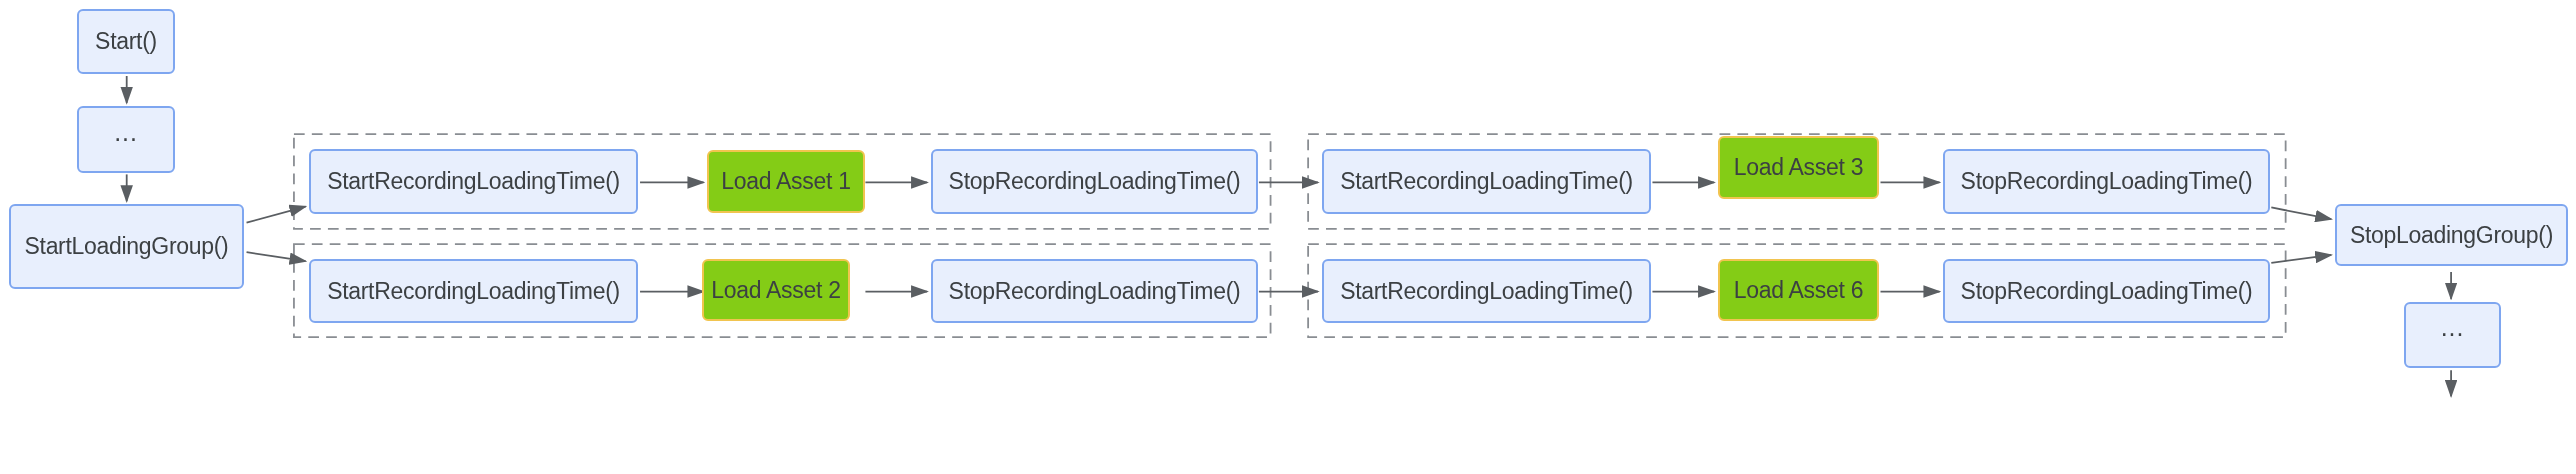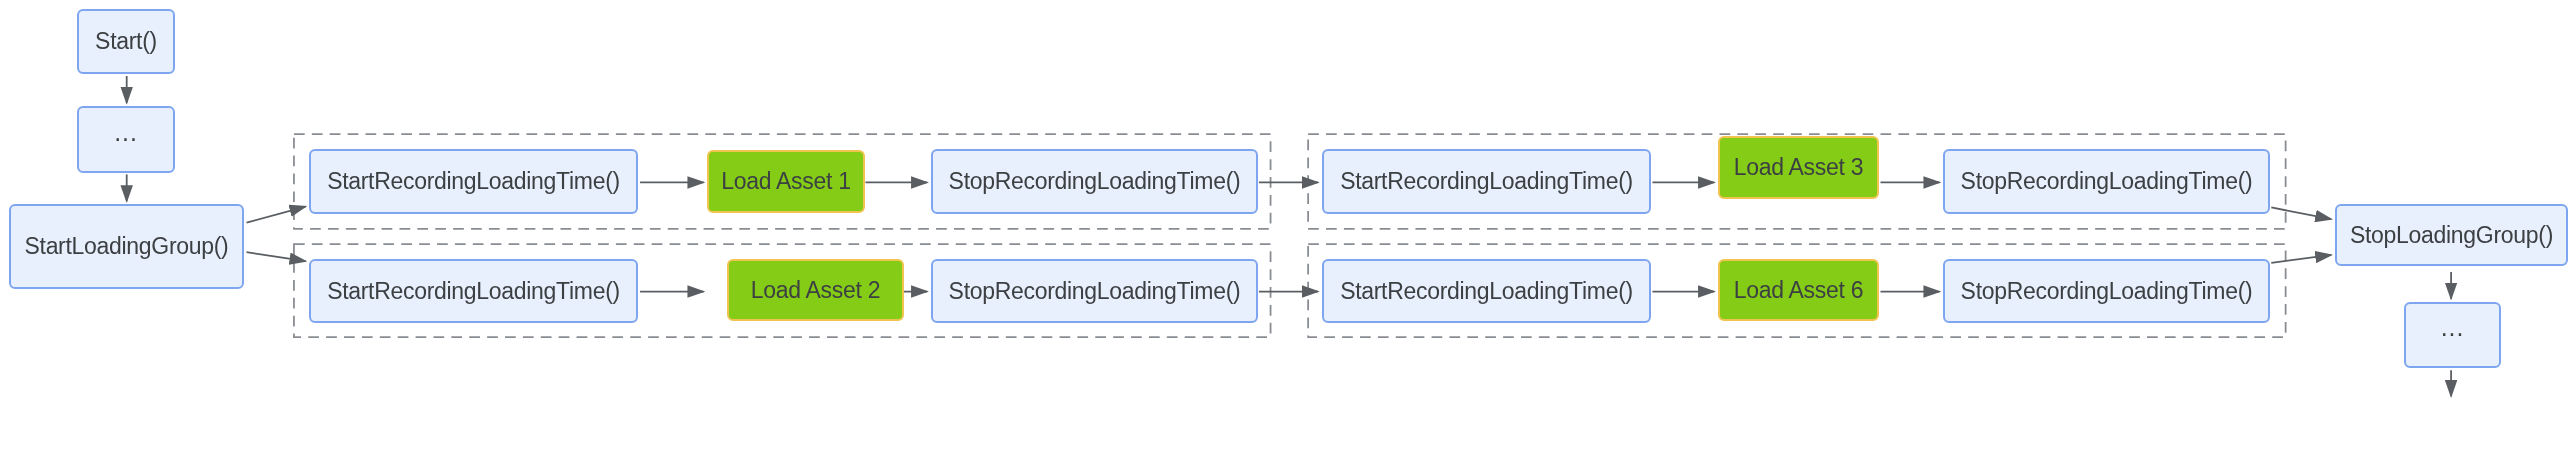--- a/index.html
+++ b/index.html
@@ -87,21 +87,21 @@
 
   <div class="node blue" style="left:77px;top:9px;width:98px;height:65px">Start()</div>
   <div class="node blue ellipsis" style="left:77px;top:106px;width:98px;height:67px">...</div>
   <div class="node blue" style="left:9px;top:204px;width:235px;height:85px">StartLoadingGroup()</div>
 
   <div class="node blue" style="left:309px;top:149px;width:329px;height:65px">StartRecordingLoadingTime()</div>
   <div class="node yellow" style="left:707px;top:150px;width:158px;height:63px">Load Asset 1</div>
   <div class="node blue" style="left:931px;top:149px;width:327px;height:65px">StopRecordingLoadingTime()</div>
 
   <div class="node blue" style="left:309px;top:259px;width:329px;height:64px">StartRecordingLoadingTime()</div>
-  <div class="node yellow" style="left:727px;top:259px;width:177px;height:62px">Load Asset 2</div>
+  <div class="node yellow" style="left:702px;top:259px;width:148px;height:62px">Load Asset 2</div>
   <div class="node blue" style="left:931px;top:259px;width:327px;height:64px">StopRecordingLoadingTime()</div>
 
   <div class="node blue" style="left:1322px;top:149px;width:329px;height:65px">StartRecordingLoadingTime()</div>
   <div class="node yellow" style="left:1718px;top:136px;width:161px;height:63px">Load Asset 3</div>
   <div class="node blue" style="left:1943px;top:149px;width:327px;height:65px">StopRecordingLoadingTime()</div>
 
   <div class="node blue" style="left:1322px;top:259px;width:329px;height:64px">StartRecordingLoadingTime()</div>
   <div class="node yellow" style="left:1718px;top:259px;width:161px;height:62px">Load Asset 6</div>
   <div class="node blue" style="left:1943px;top:259px;width:327px;height:64px">StopRecordingLoadingTime()</div>
 

